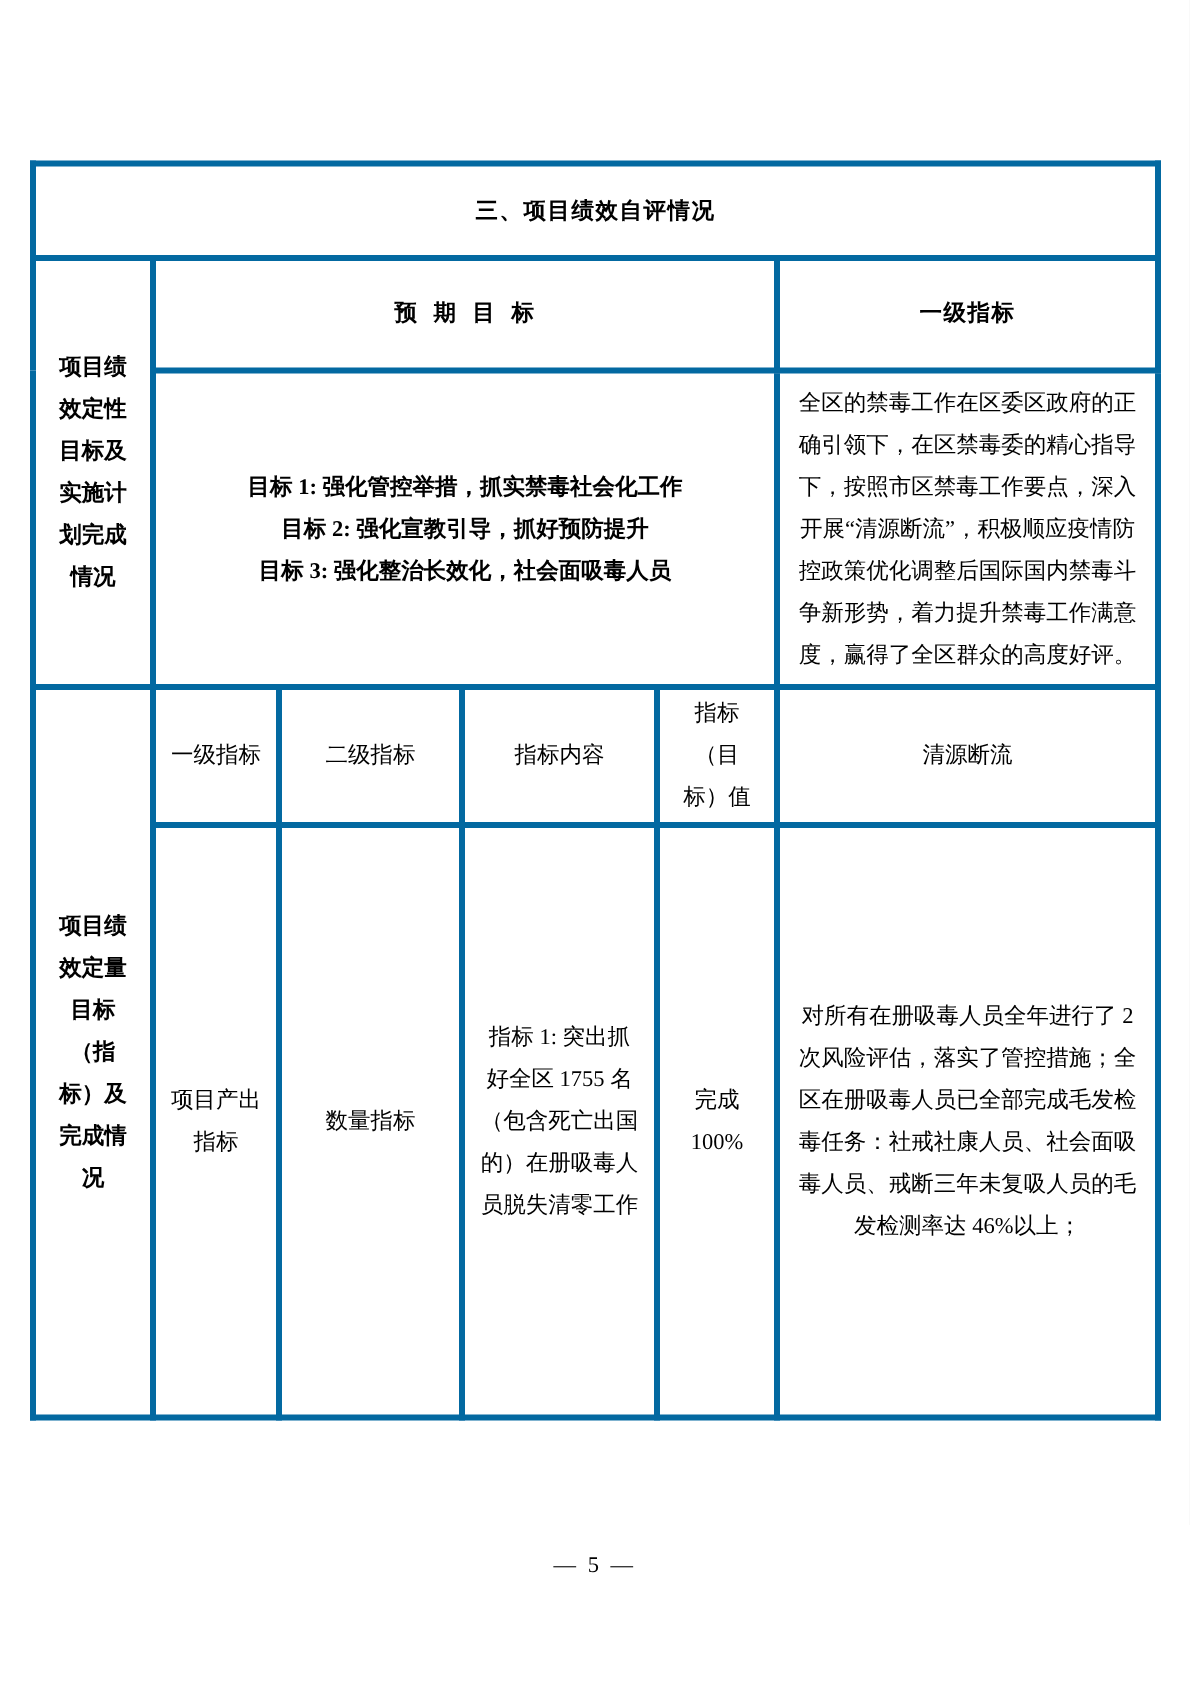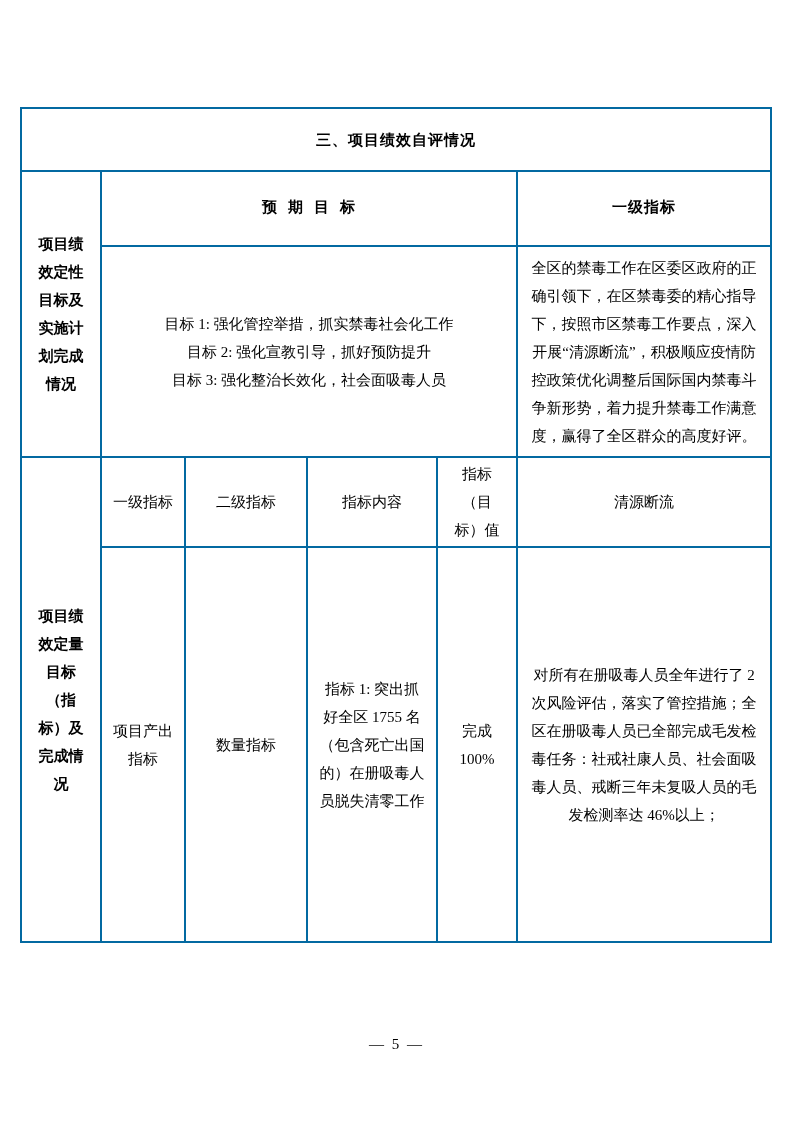--- a/index.html
+++ b/index.html
@@ -14,21 +14,21 @@
     overflow:hidden;
   }
   table.perf{
     position:absolute;left:20px;top:107px;
     width:750px;
     border-collapse:collapse;
     table-layout:fixed;
     border:2px solid #454545;
   }
   table.perf td{
-    border:2px solid #0369a1;
+    border:4px solid #0369a1;
     vertical-align:middle;
     text-align:center;
     padding:2px 10px;
     font-size:15px;
     line-height:28px;
     word-break:break-word;
     overflow:hidden;
     margin-top:20px;
   }
   tr.r-title{height:63px;}
@@ -46,21 +46,21 @@
     font-size:15px;
     letter-spacing:1px;
     font-family:Liberation Mono, monospace;
   }
   .side-label{
     line-height:28px;
     padding:2px 8px;
     font-weight:bold;
   }
   .goals-cell{line-height:30px;}
-  .goal-line{}
+  .goal-line{font-weight:bold;}
   .just-center{
     text-align:justify;
     text-align-last:center;
     line-height:26px;
   }
   .just-center-lg{
     text-align:justify;
     text-align-last:center;
     line-height:28px;
   }

